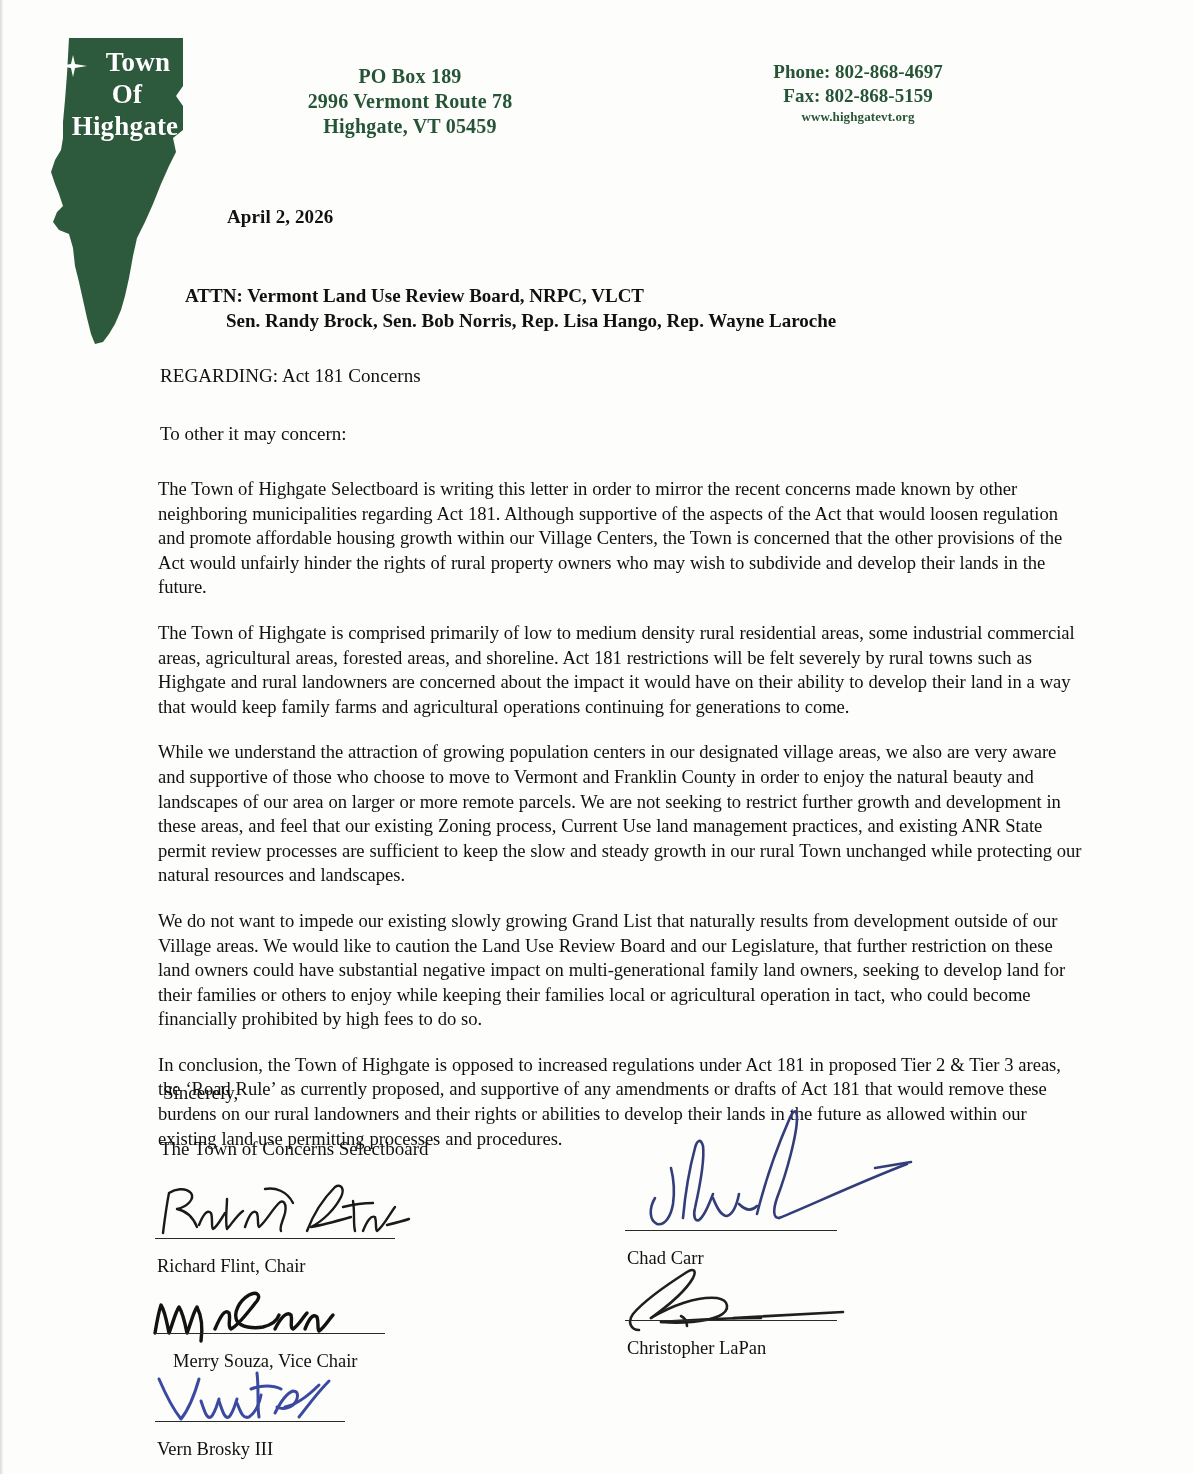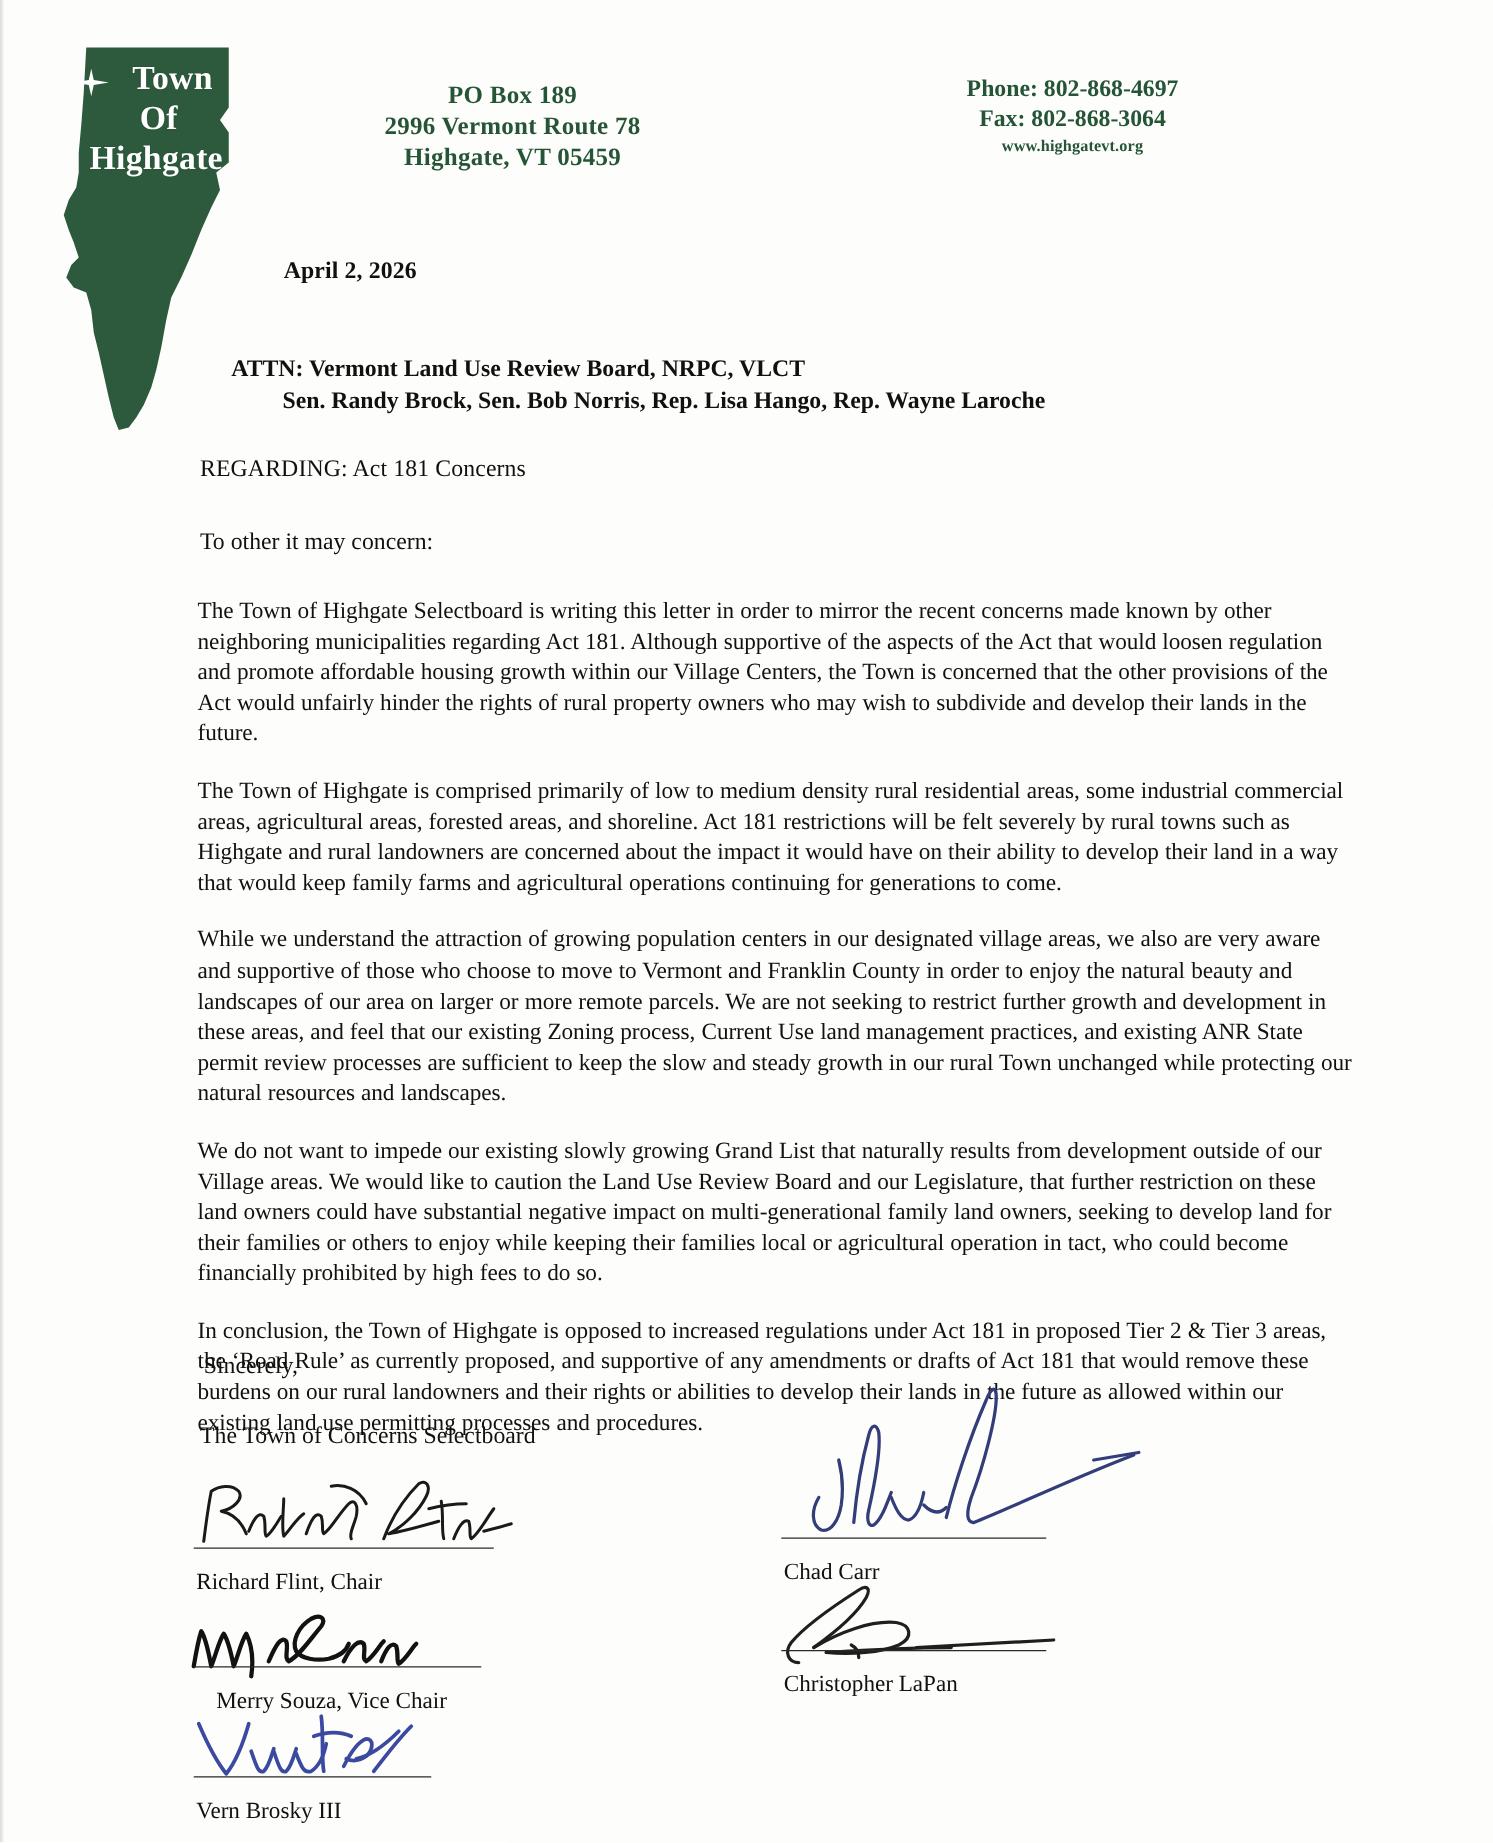--- a/index.html
+++ b/index.html
@@ -215,21 +215,21 @@
     </div>
 
     <div class="addr-block">
       <div>PO Box 189</div>
       <div>2996 Vermont Route 78</div>
       <div>Highgate, VT 05459</div>
     </div>
 
     <div class="contact-block">
       <div>Phone:  802-868-4697</div>
-      <div>Fax:  802-868-3064</div>
+      <div>Fax:  802-868-5159</div>
       <div class="web">www.highgatevt.org</div>
     </div>
   </div>
 
   <div class="letter-date">April 2, 2026</div>
 
   <div class="attn-block">
     <div>
       <span class="attn-label">ATTN:</span>
       <span>Vermont Land Use Review Board, NRPC, VLCT</span>

